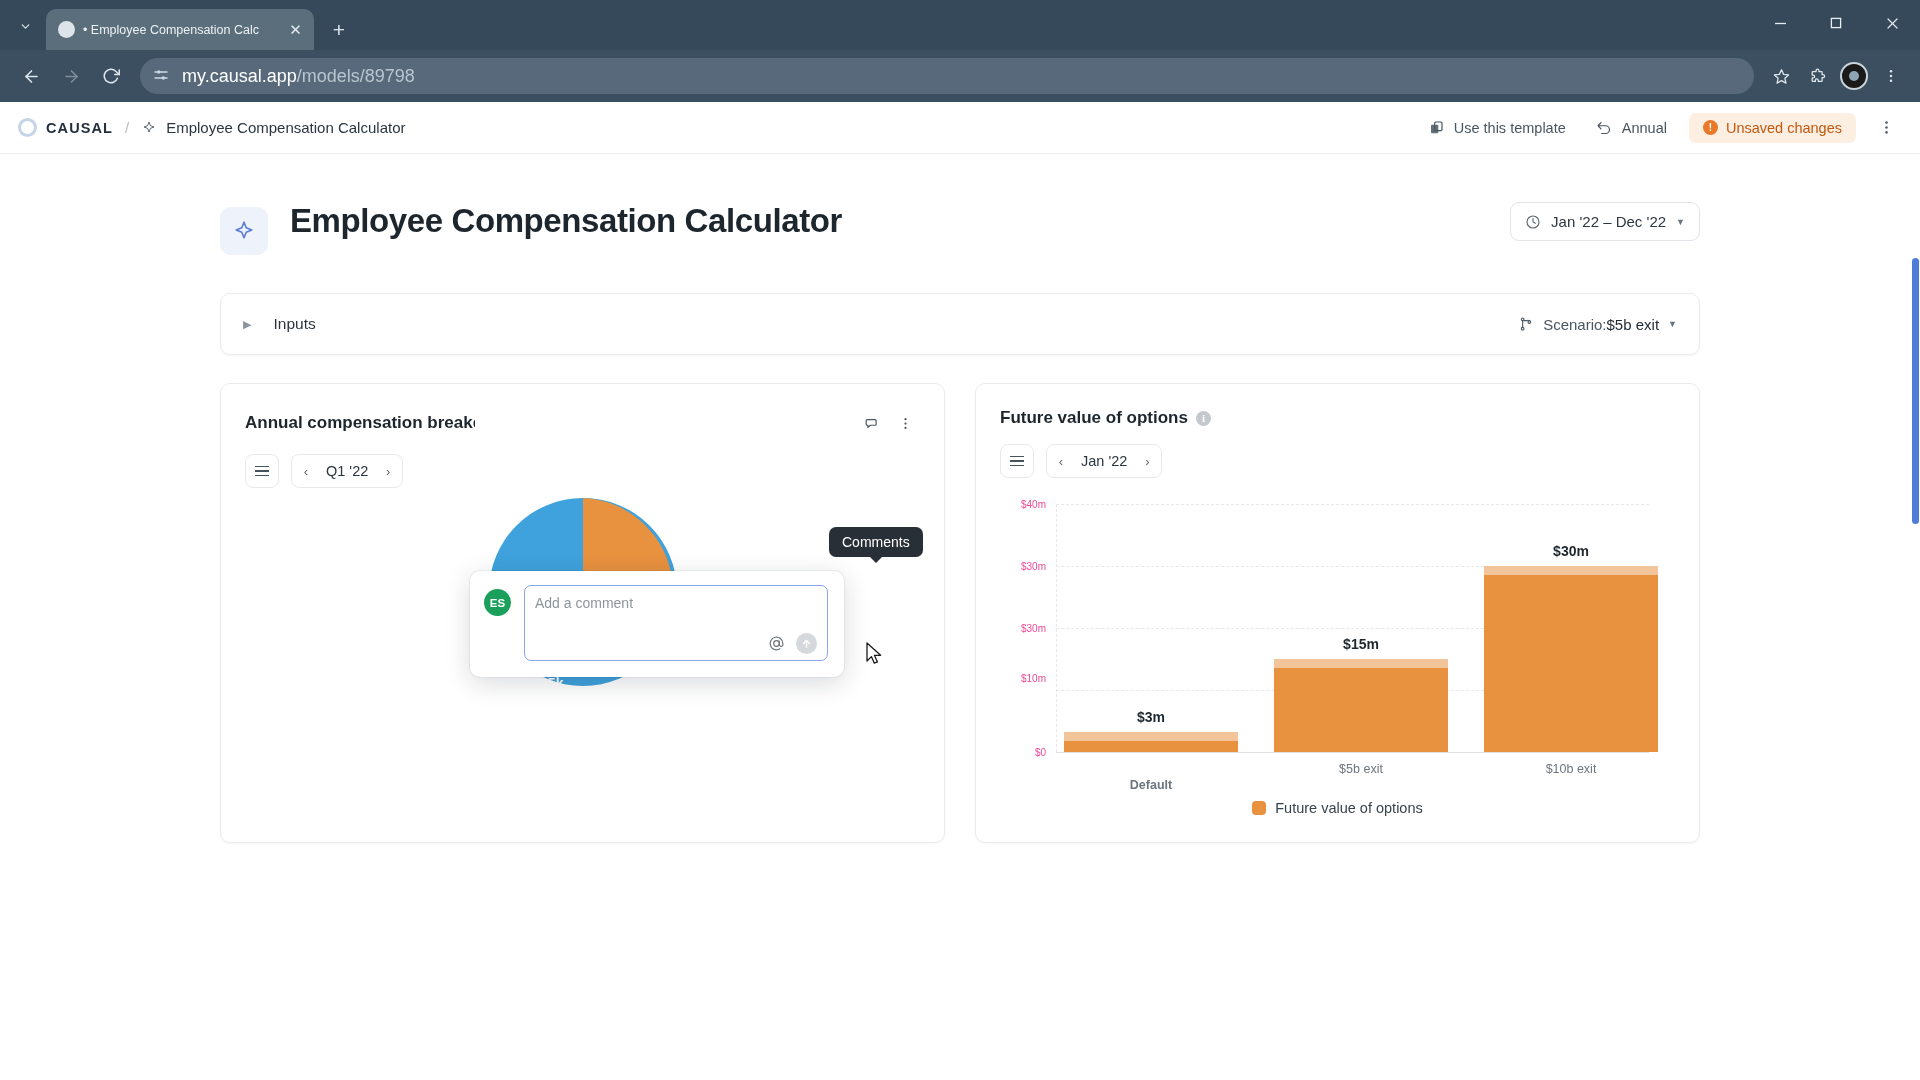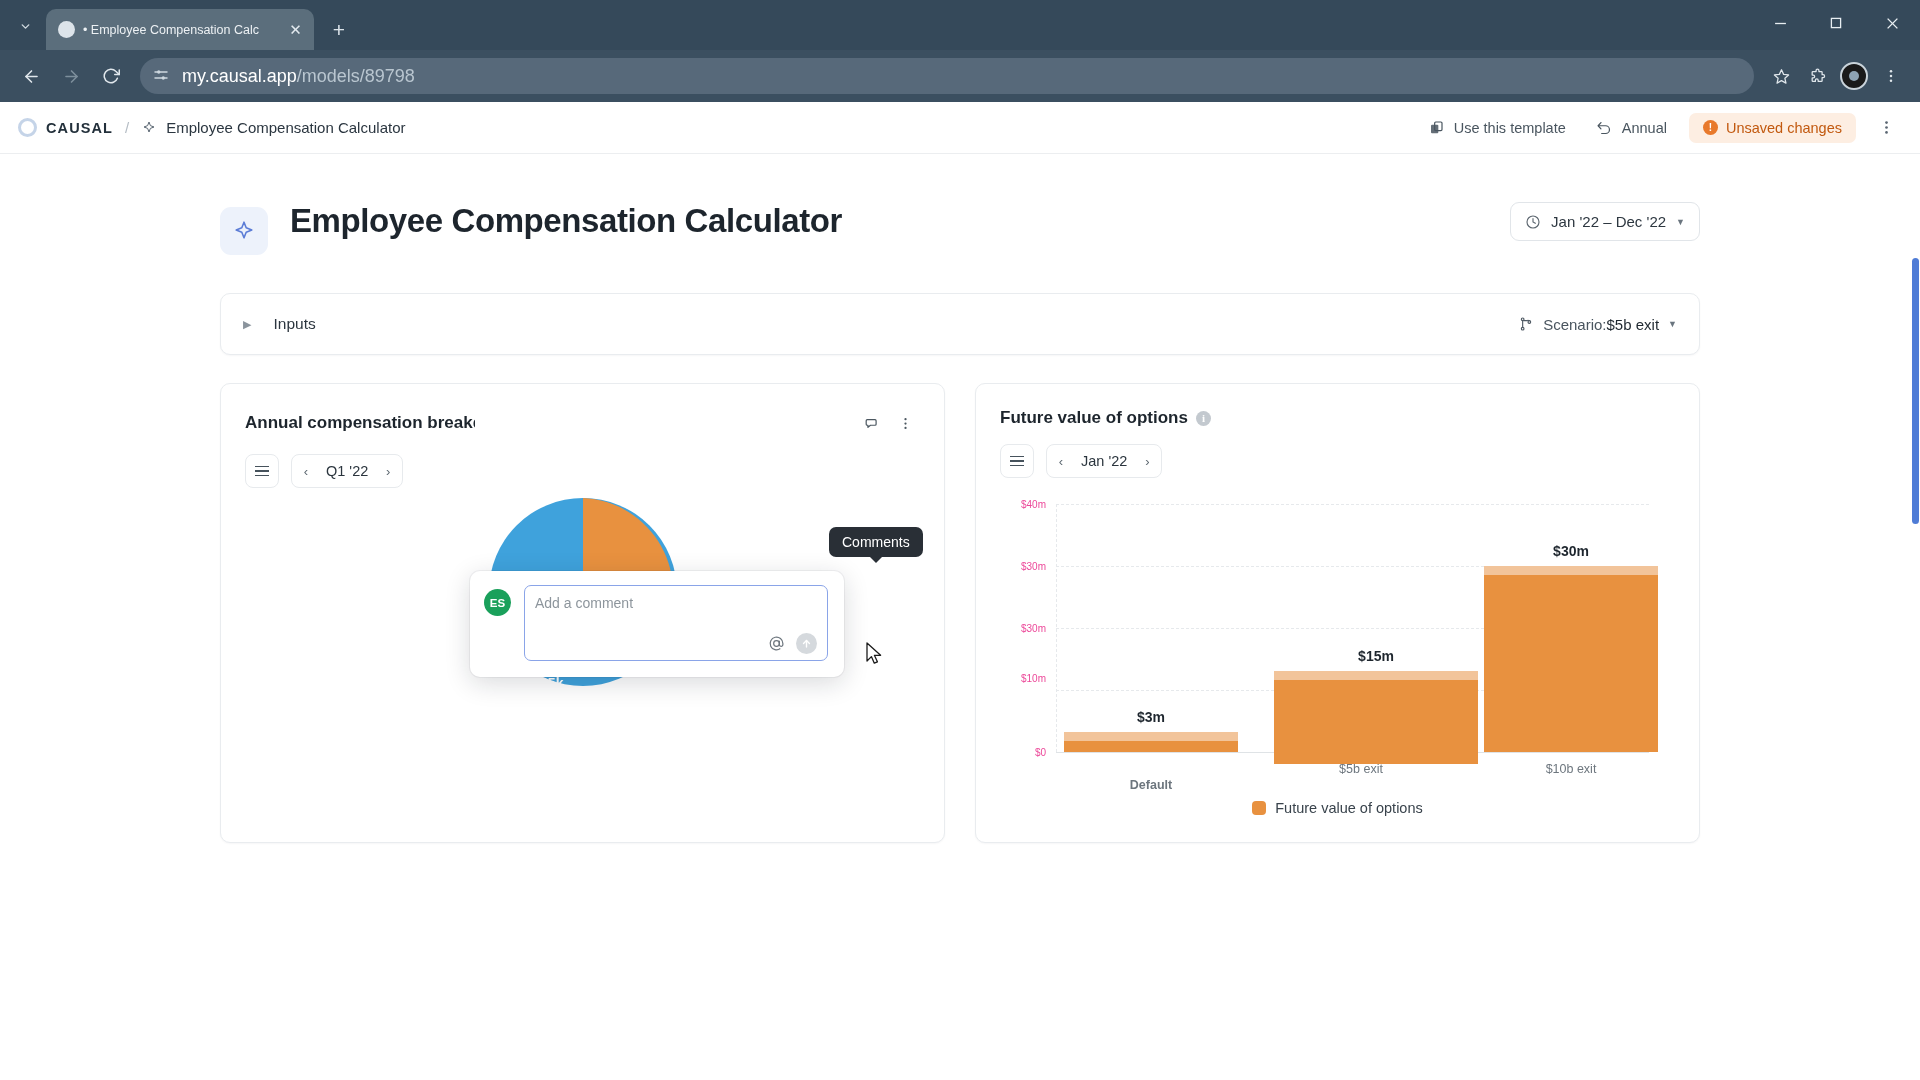--- a/index.html
+++ b/index.html
@@ -581,21 +581,21 @@
               <div style="position:absolute;left:56px;top:8px;height:248px;border-left:1px dashed #e6e9ec;"></div>
 
               <div class="bar-col" style="left:64px;  width:174px; bottom:36px;">
                 <span class="bar-value">$3m</span>
                 <div class="bar-body">
                   <div class="bar-cap"></div>
                   <div class="bar-fill" style="height:11px"></div>
                 </div>
               </div>
 
-              <div class="bar-col" style="left:274px; width:204px; bottom:24px;">
+              <div class="bar-col" style="left:274px; width:174px; bottom:36px;">
                 <span class="bar-value">$15m</span>
                 <div class="bar-body">
                   <div class="bar-cap"></div>
                   <div class="bar-fill" style="height:84px"></div>
                 </div>
               </div>
 
               <div class="bar-col" style="left:484px; width:174px; bottom:36px;">
                 <span class="bar-value">$30m</span>
                 <div class="bar-body">

